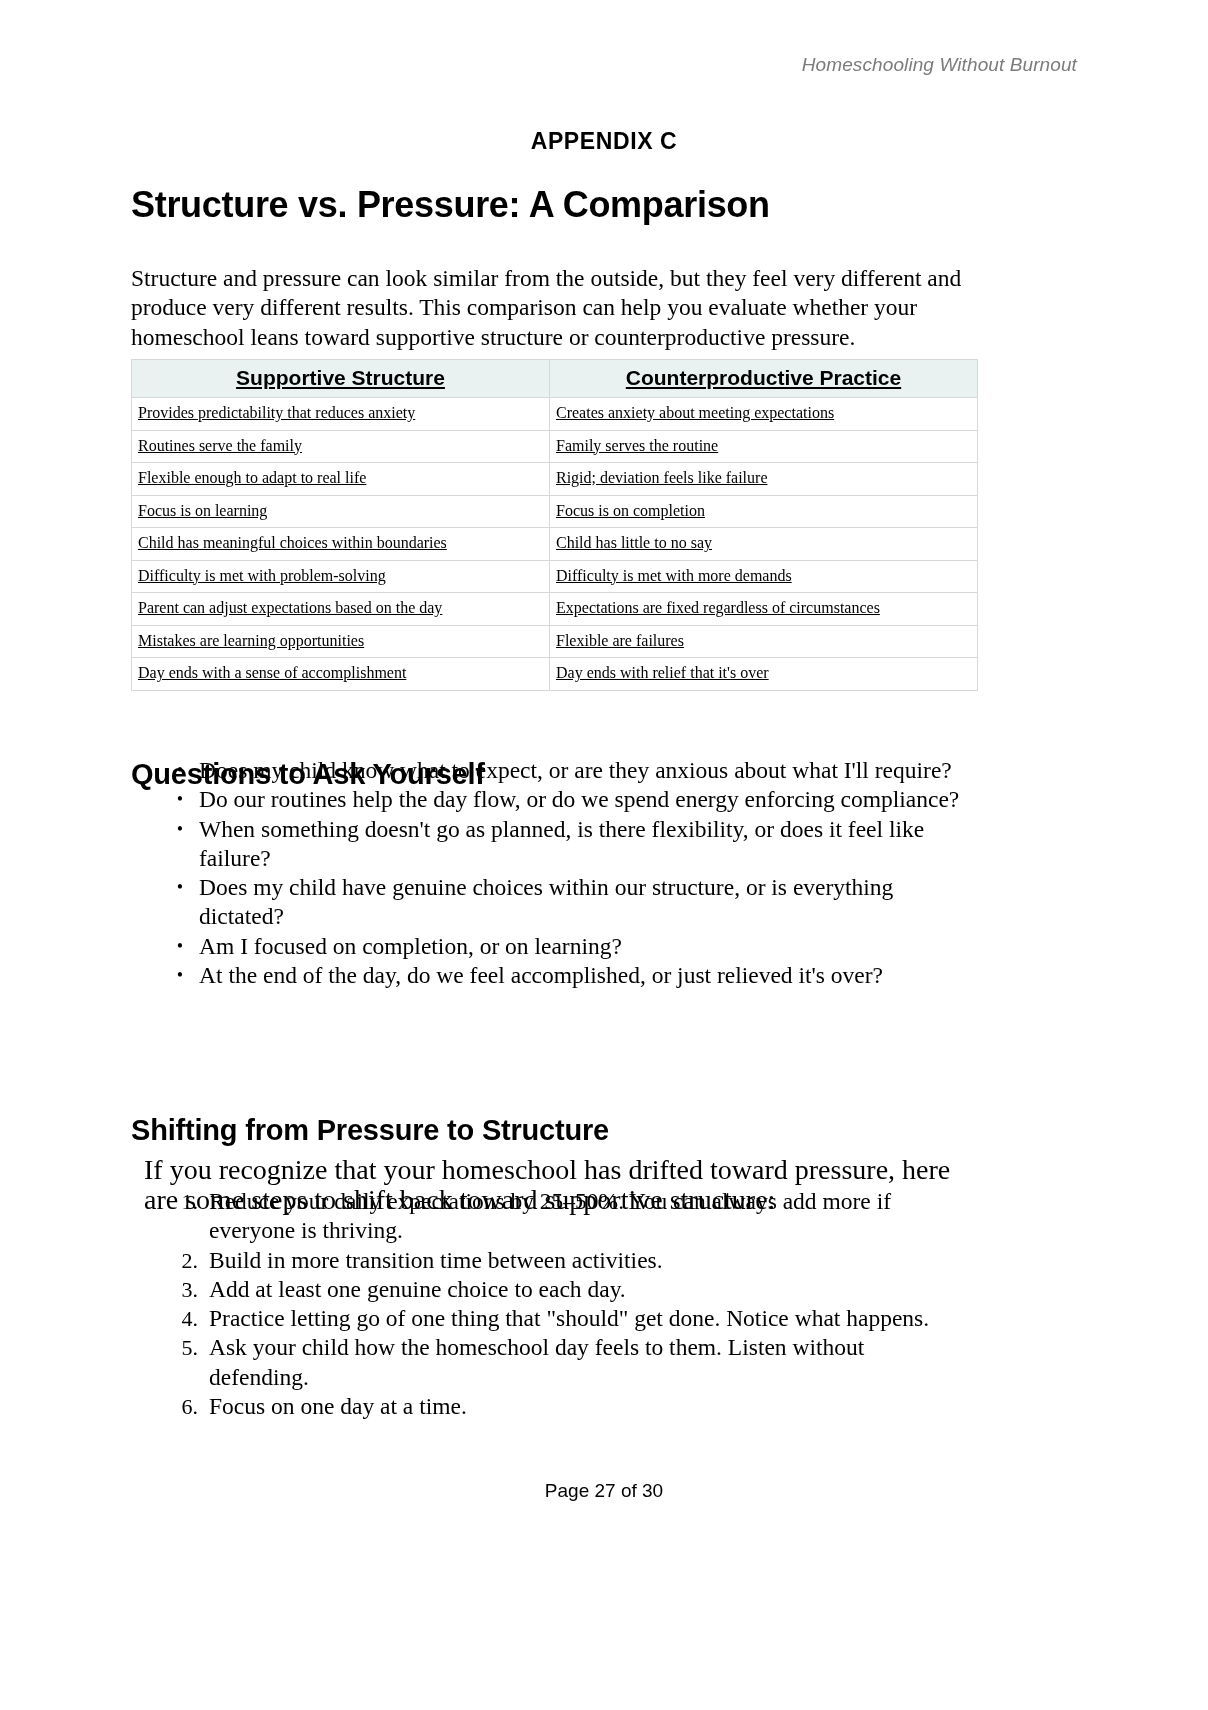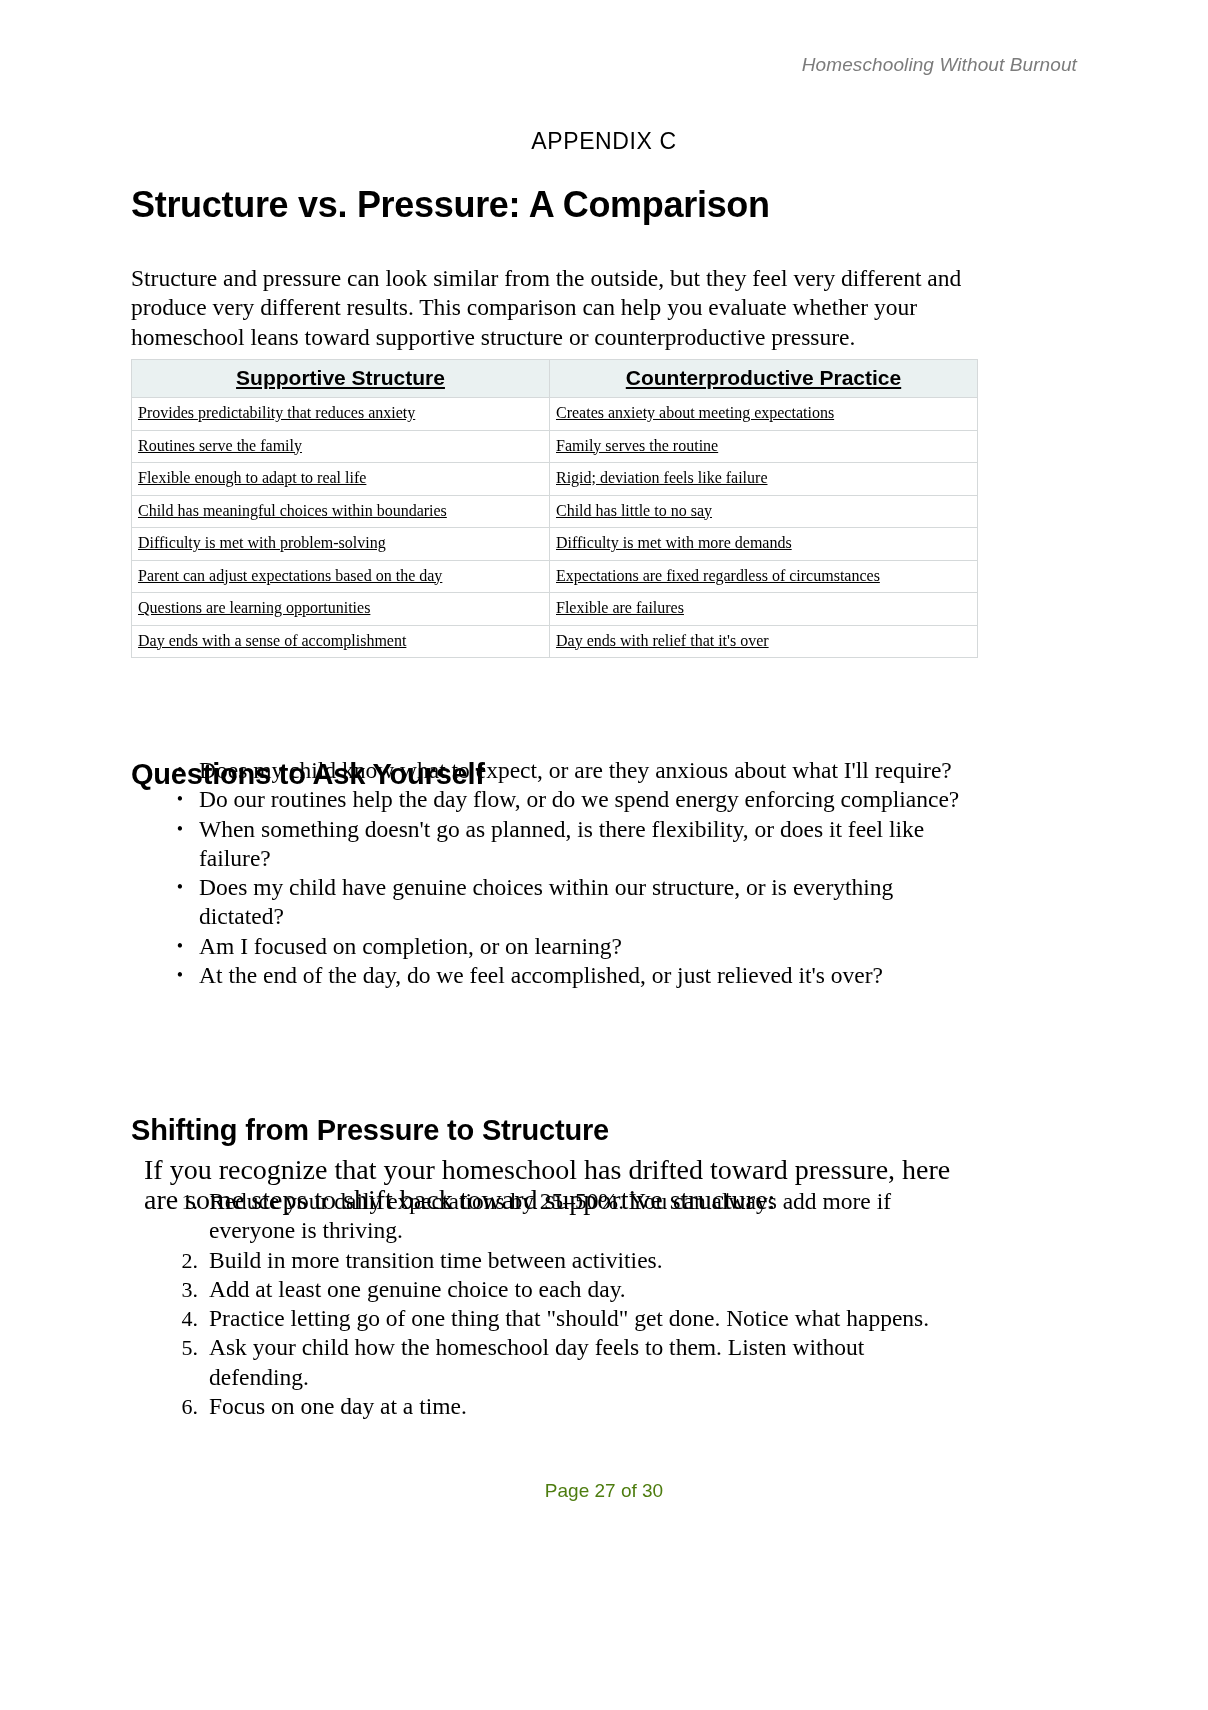--- a/index.html
+++ b/index.html
@@ -38,21 +38,21 @@
   }
 
   
   .appendix-label {
     position: absolute;
     left: 131px;
     right: 131px;
     top: 128px;
     text-align: center;
     font-family: "Liberation Sans", "DejaVu Sans", sans-serif;
-    font-weight: normal;
+    font-weight: bold;
     font-size: 23px;
     letter-spacing: 0.6px;
   }
   .doc-title {
     position: absolute;
     left: 131px;
     top: 160px;
     font-family: "Liberation Sans", "DejaVu Sans", sans-serif;
     font-weight: bold;
     font-size: 36px;
@@ -185,21 +185,21 @@
 
   
   .footer {
     position: absolute;
     left: 131px;
     right: 131px;
     top: 1480px;
     text-align: center;
     font-family: "Liberation Sans", "DejaVu Sans", sans-serif;
     font-size: 19px;
-    color: #4d7c0f;
+    color: #000000;
   }
 </style>
 </head>
 <body>
 
 <div class="page">
 
   <div class="running-header">Homeschooling Without Burnout</div>
 
   <div class="appendix-label">APPENDIX C</div>
@@ -226,33 +226,37 @@
         </tr>
         <tr>
           <td>Routines serve the family</td>
           <td>Family serves the routine</td>
         </tr>
         <tr>
           <td>Flexible enough to adapt to real life</td>
           <td>Rigid; deviation feels like failure</td>
         </tr>
         <tr>
+          <td>Focus is on learning</td>
+          <td>Focus is on completion</td>
+        </tr>
+        <tr>
           <td>Child has meaningful choices within boundaries</td>
           <td>Child has little to no say</td>
         </tr>
         <tr>
           <td>Difficulty is met with problem-solving</td>
           <td>Difficulty is met with more demands</td>
         </tr>
         <tr>
           <td>Parent can adjust expectations based on the day</td>
           <td>Expectations are fixed regardless of circumstances</td>
         </tr>
         <tr>
-          <td>Questions are learning opportunities</td>
+          <td>Mistakes are learning opportunities</td>
           <td>Flexible are failures</td>
         </tr>
         <tr>
           <td>Day ends with a sense of accomplishment</td>
           <td>Day ends with relief that it's over</td>
         </tr>
       </tbody>
     </table>
   </div>
 

